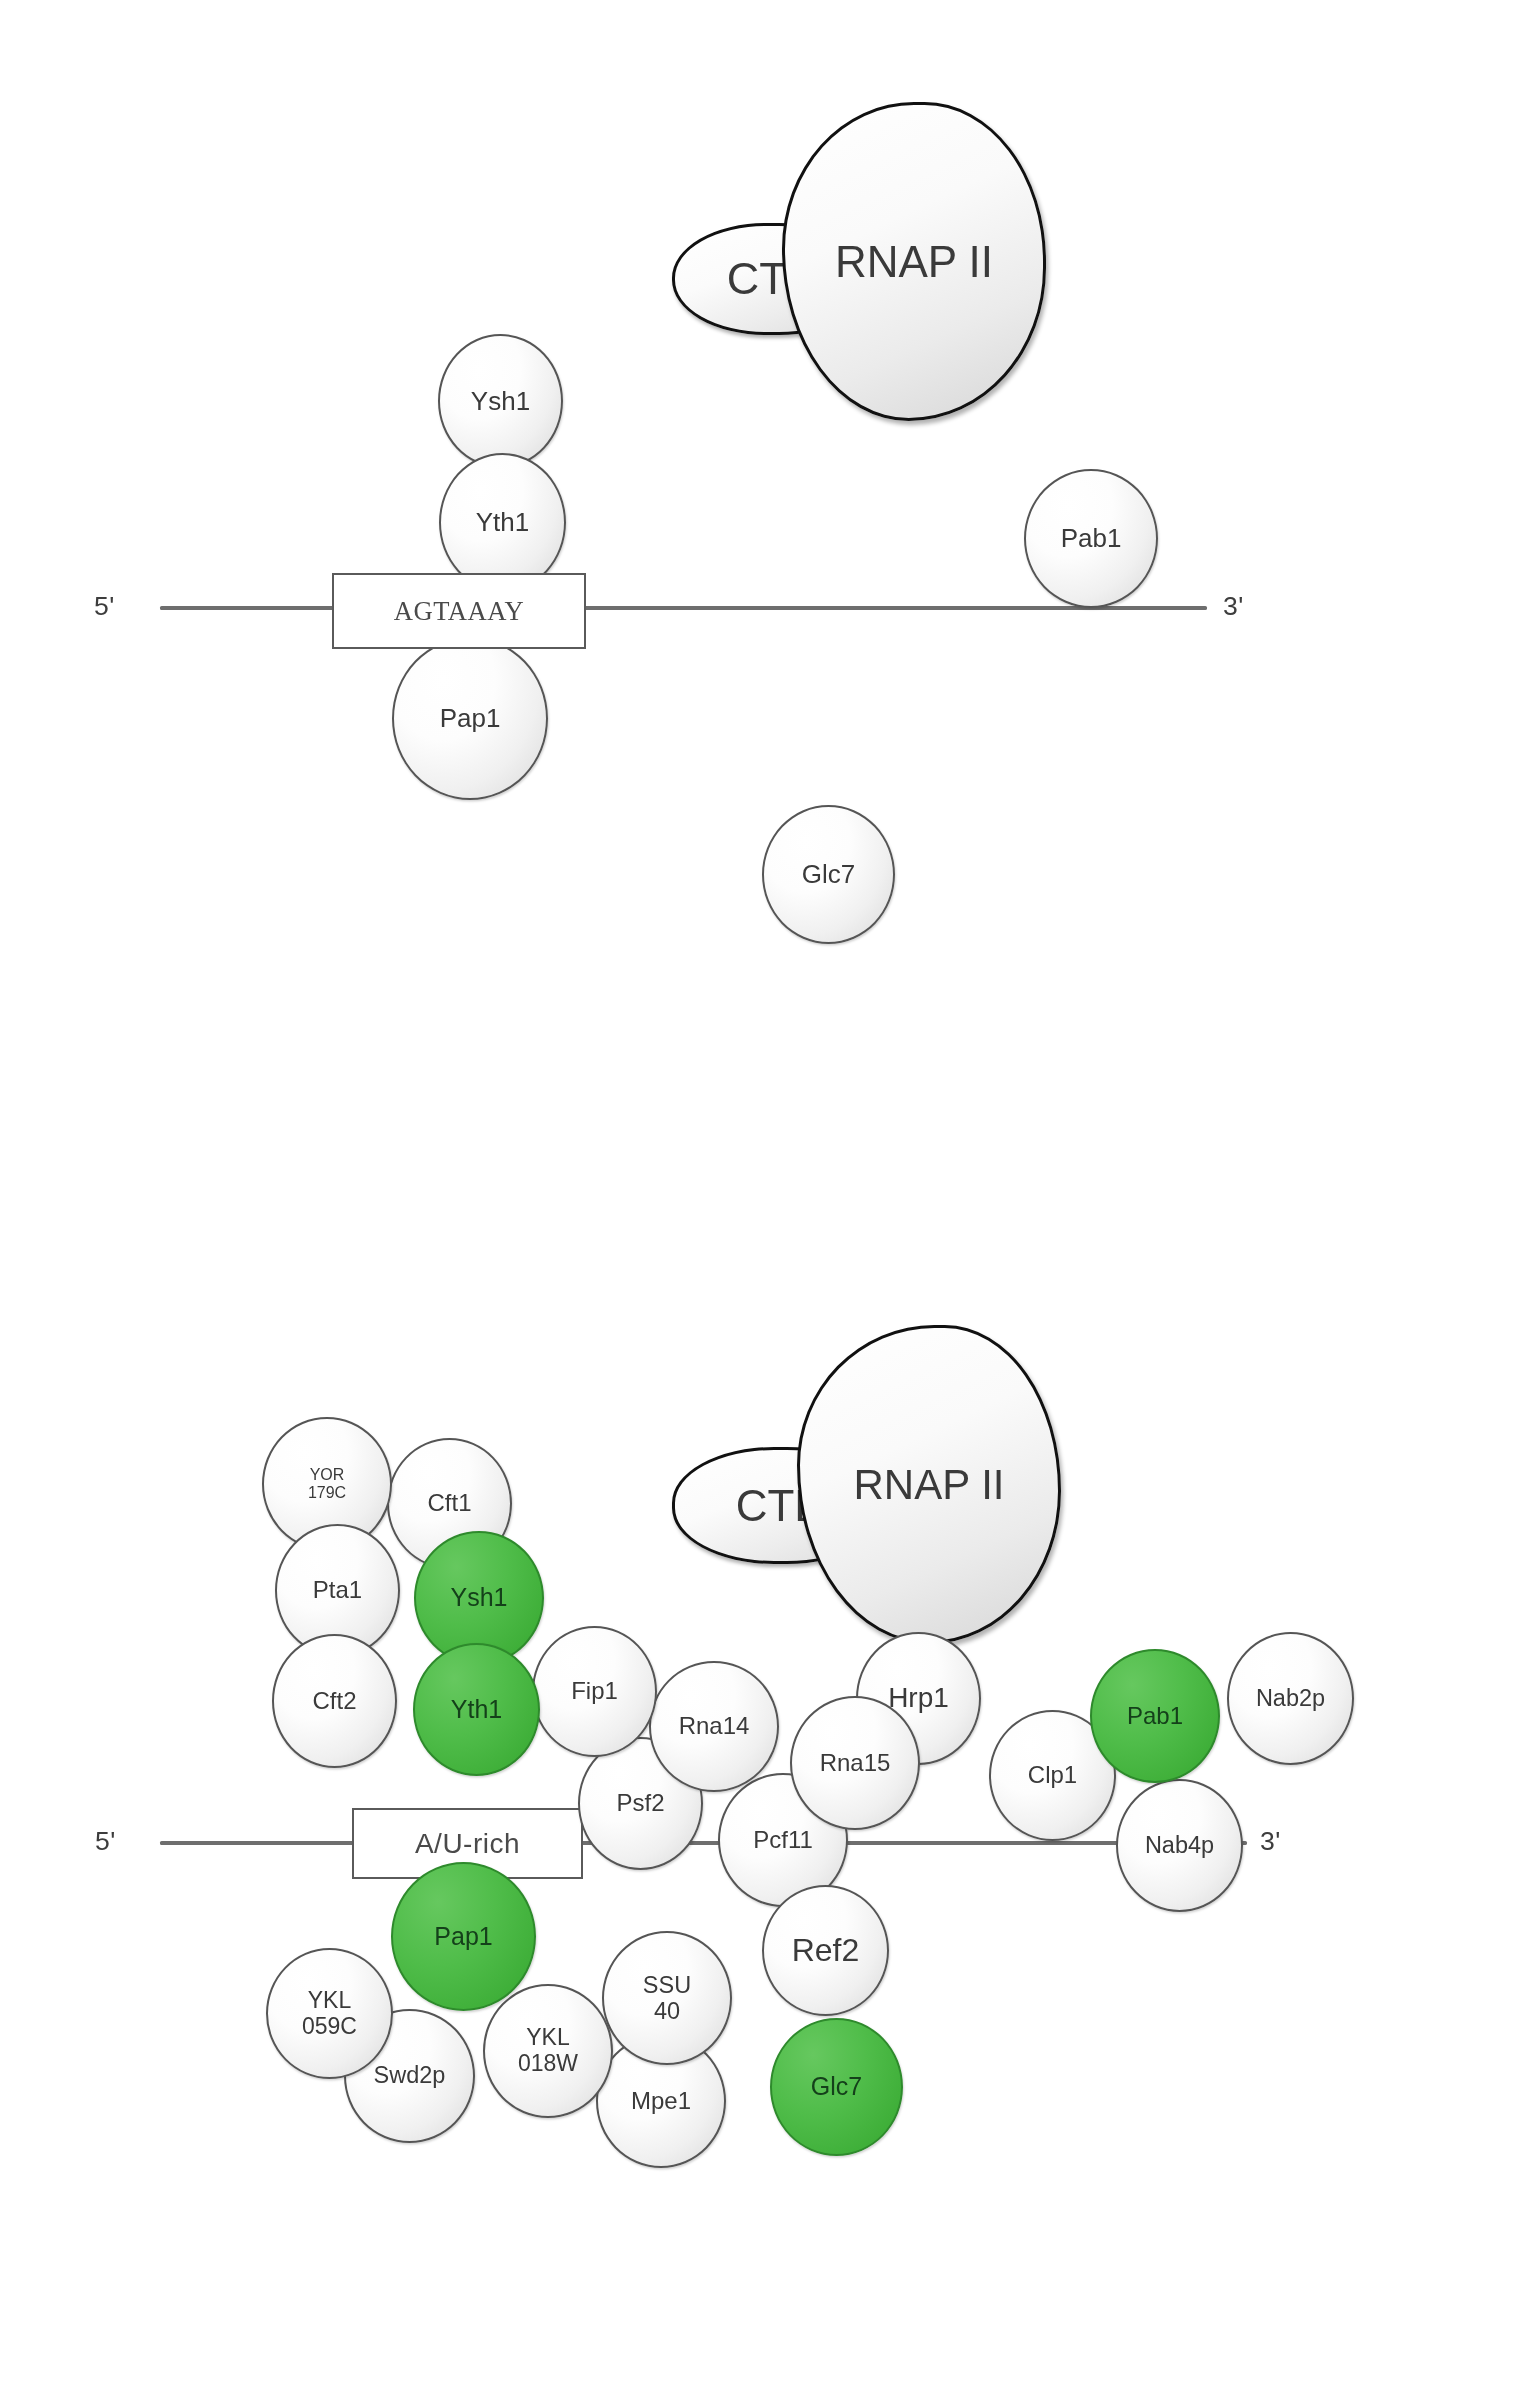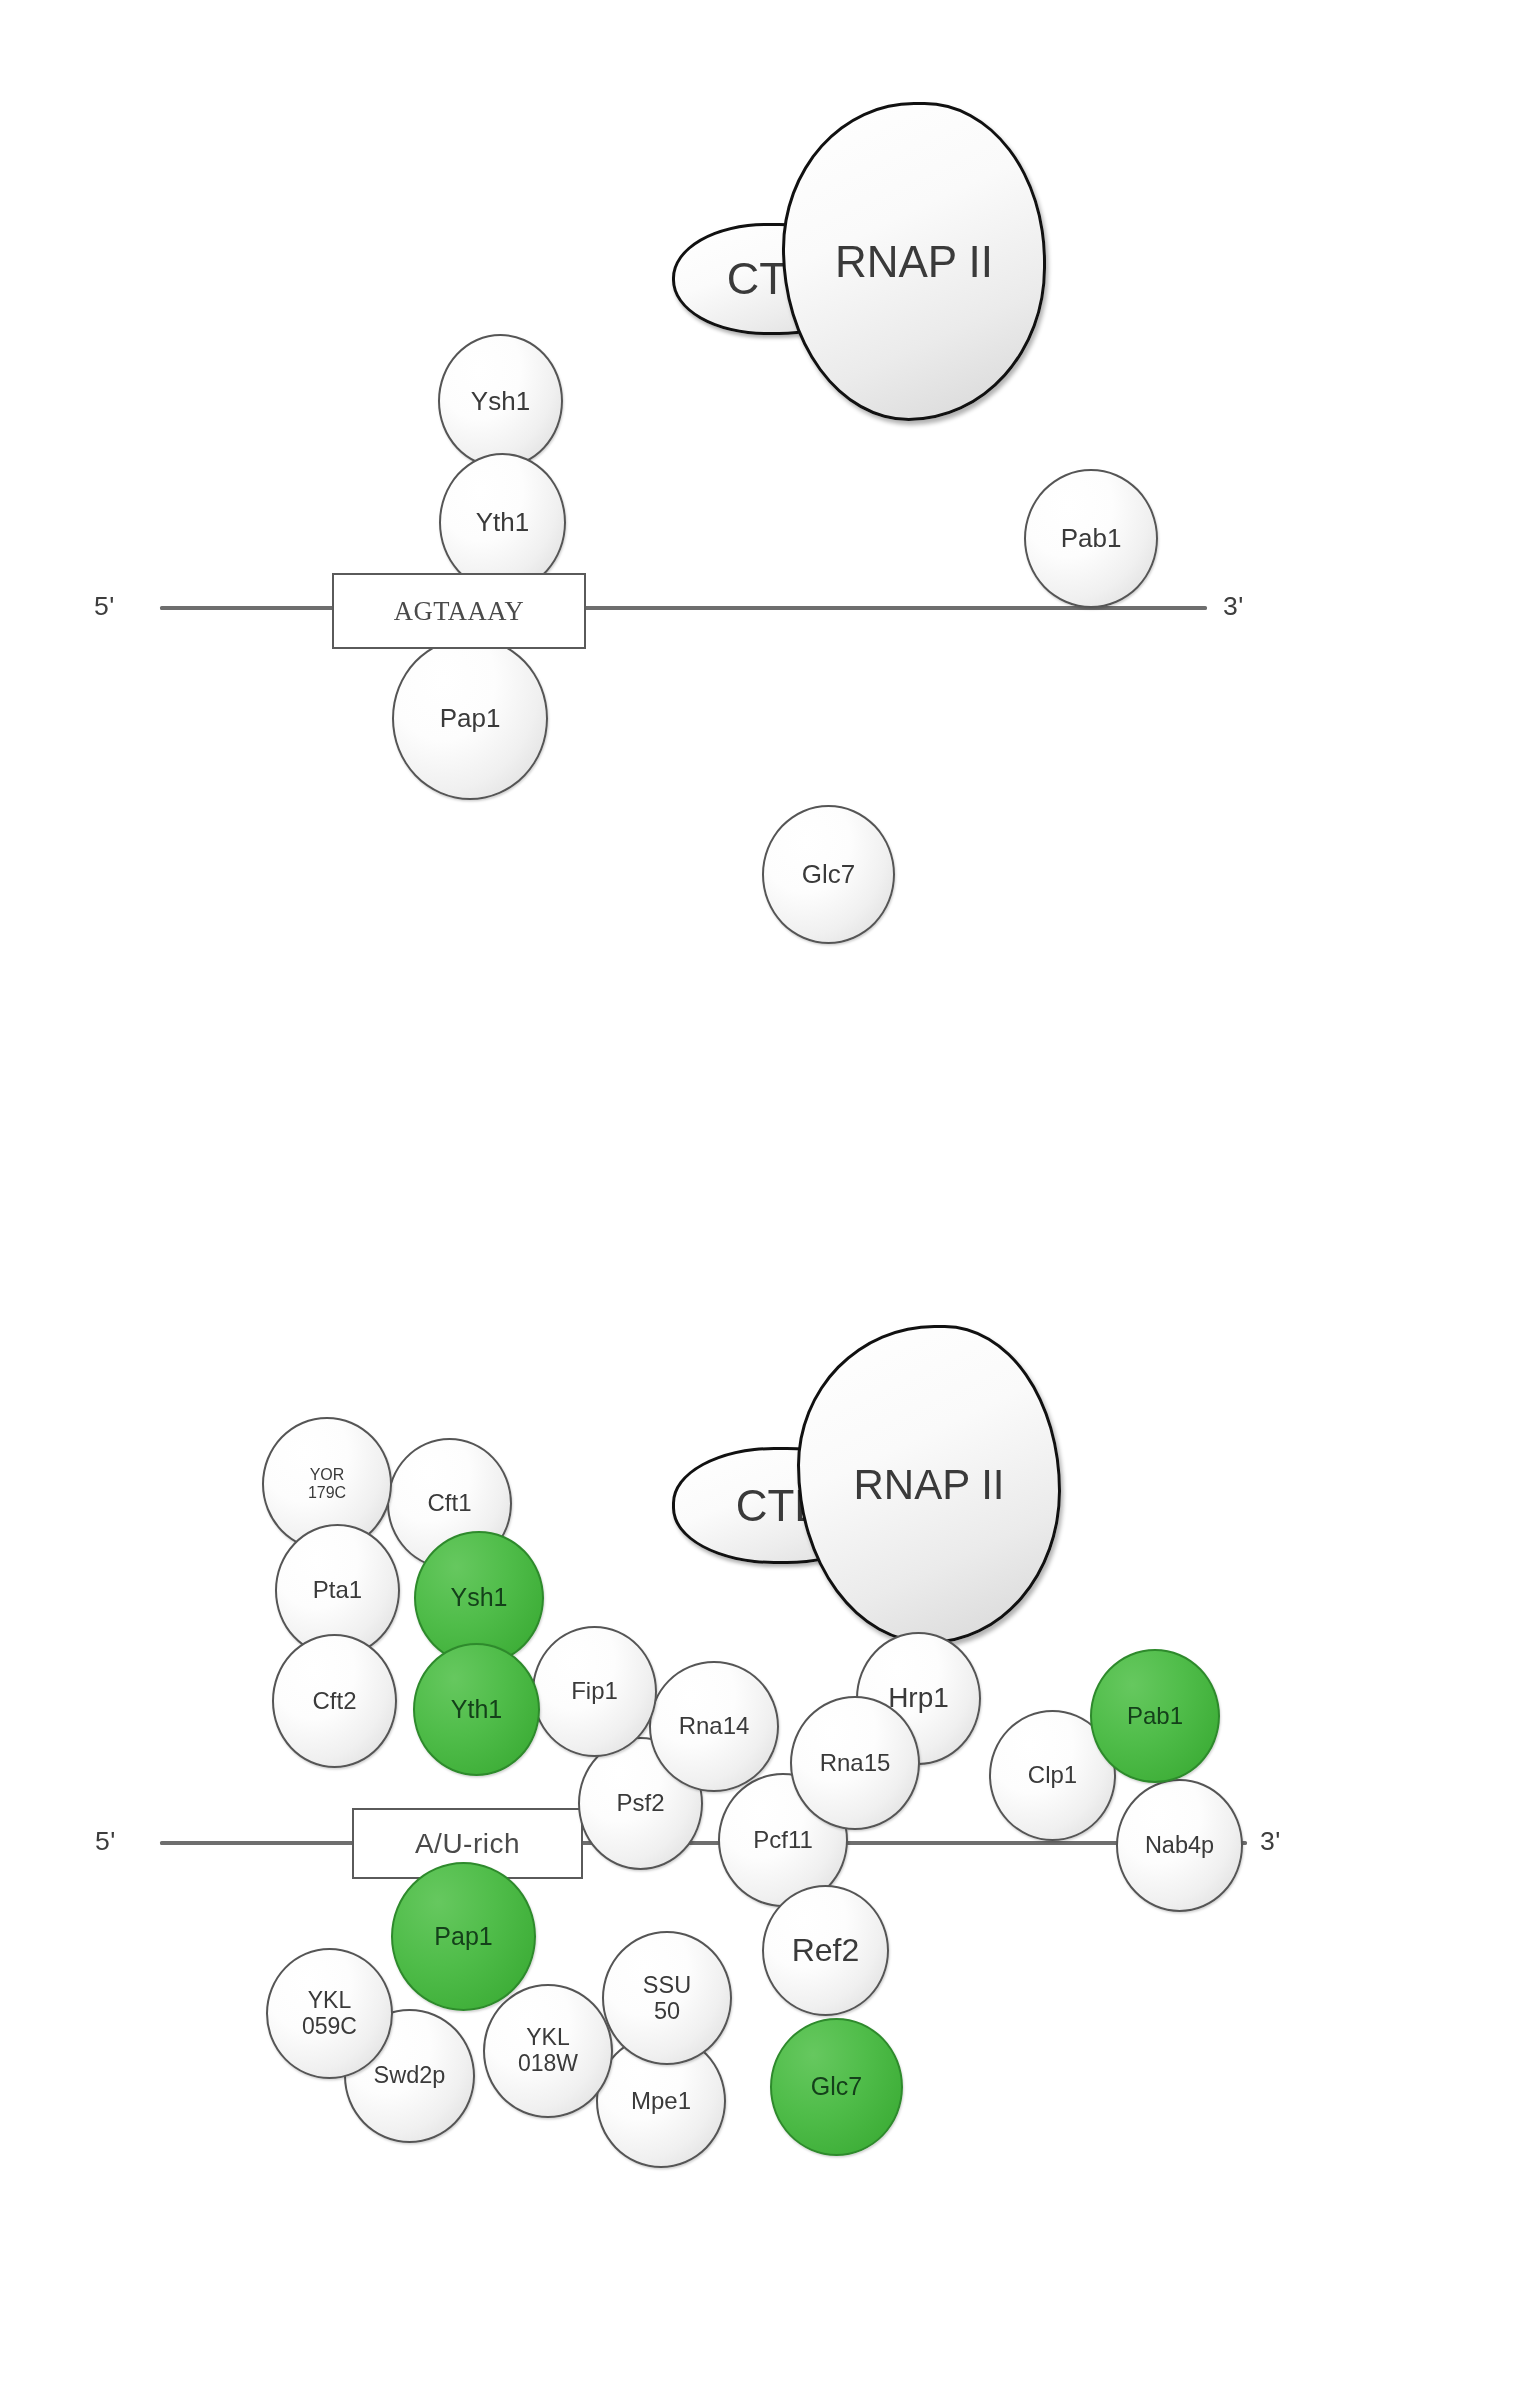--- a/index.html
+++ b/index.html
@@ -162,20 +162,23 @@
   </div>
 
   <div class="node" style="left:790px;top:414px;width:130px;height:134px;font-size:24px;z-index:9;">
     <span>Rna15</span>
   </div>
 
   <div class="node green" style="left:1090px;top:367px;width:130px;height:134px;font-size:24px;z-index:11;">
     <span>Pab1</span>
   </div>
 
+  <div class="node" style="left:1227px;top:350px;width:127px;height:133px;font-size:23.5px;z-index:8;">
+    <span>Nab2p</span>
+  </div>
 
   <div class="node" style="left:989px;top:428px;width:127px;height:131px;font-size:24px;z-index:8;">
     <span>Clp1</span>
   </div>
 
   <div class="node" style="left:578px;top:455px;width:125px;height:133px;font-size:24px;z-index:7;">
     <span>Psf2</span>
   </div>
 
   <div class="node" style="left:718px;top:491px;width:130px;height:134px;font-size:24px;z-index:7;">
@@ -198,21 +201,21 @@
   <div class="node two-line" style="left:266px;top:666px;width:127px;height:131px;font-size:23px;z-index:8;">
     <div>
       <span>YKL</span>
       <span>059C</span>
     </div>
   </div>
 
   <div class="node two-line" style="left:602px;top:649px;width:130px;height:134px;font-size:23.5px;z-index:8;">
     <div>
       <span>SSU</span>
-      <span>50</span>
+      <span>40</span>
     </div>
   </div>
 
   <div class="node" style="left:344px;top:727px;width:131px;height:134px;font-size:23.5px;z-index:7;">
     <span>Swd2p</span>
   </div>
 
   <div class="node two-line" style="left:483px;top:702px;width:130px;height:134px;font-size:23px;z-index:8;">
     <div>
       <span>YKL</span>

